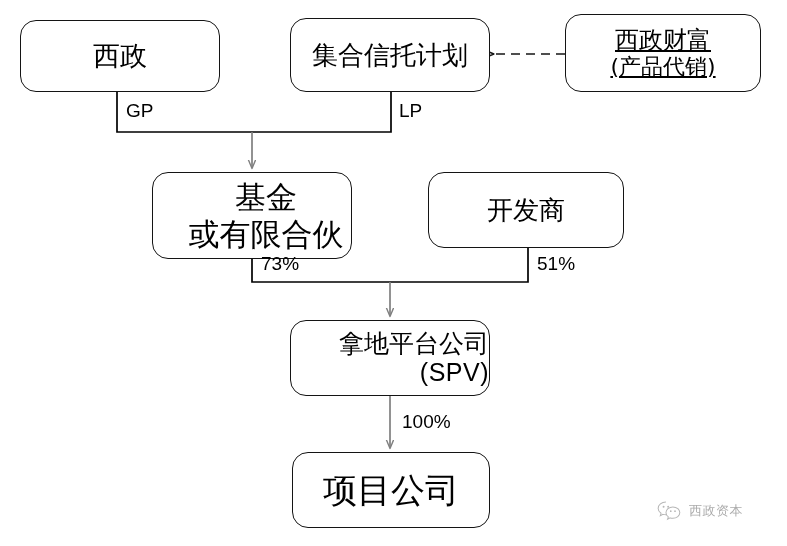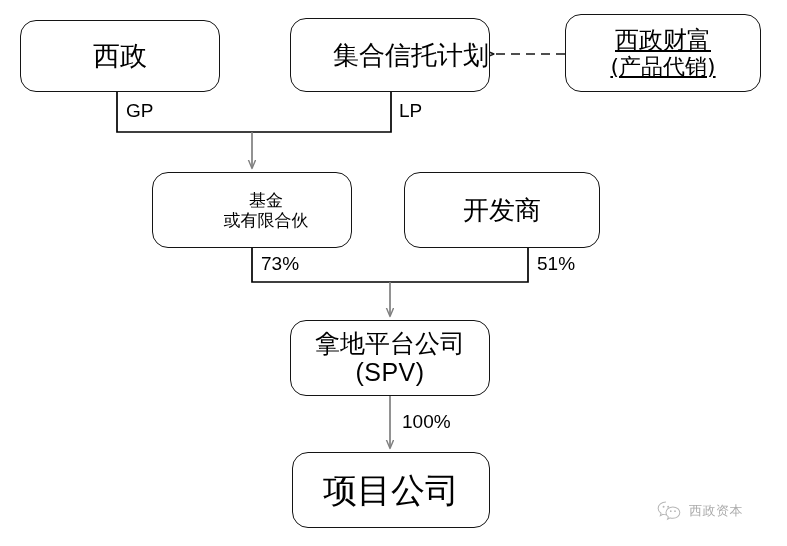--- a/index.html
+++ b/index.html
@@ -41,25 +41,25 @@
   .node .line1,
   .node .line2 {
     display: block;
     white-space: nowrap;
   }
   .cjk {
     font-family: "DejaVu Sans", "Liberation Sans", sans-serif;
   }
   
   #node-xizheng      { left: 20px;  top: 20px;  width: 200px; height: 72px; font-size: 27px; }
-  #node-trust        { left: 290px; top: 18px;  width: 200px; height: 74px; font-size: 26px; align-items: flex-end; }
+  #node-trust        { left: 290px; top: 18px;  width: 200px; height: 74px; font-size: 26px; }
   #node-wealth       { left: 565px; top: 14px;  width: 196px; height: 78px; font-size: 23px; text-decoration: underline; }
-  #node-fund         { left: 152px; top: 172px; width: 200px; height: 76px; font-size: 17px; padding-left: 28px; }
-  #node-developer    { left: 404px; top: 172px; width: 196px; height: 76px; font-size: 26px; }
-  #node-spv          { left: 290px; top: 320px; width: 200px; height: 76px; font-size: 25px; }
+  #node-fund         { left: 152px; top: 172px; width: 200px; height: 87px; font-size: 31px; padding-left: 28px; }
+  #node-developer    { left: 428px; top: 172px; width: 196px; height: 76px; font-size: 26px; }
+  #node-spv          { left: 290px; top: 320px; width: 200px; height: 76px; font-size: 25px; align-items: flex-end; }
   #node-project      { left: 292px; top: 452px; width: 198px; height: 76px; font-size: 34px; }
 
   #node-wealth .line1 { font-size: 24px; }
   #node-wealth .line2 { font-size: 22px; }
   #node-spv .line2 { font-size: 25px; letter-spacing: 0.5px; }
 
   .edge-label {
     position: absolute;
     color: #000000;
     font-size: 19px;

